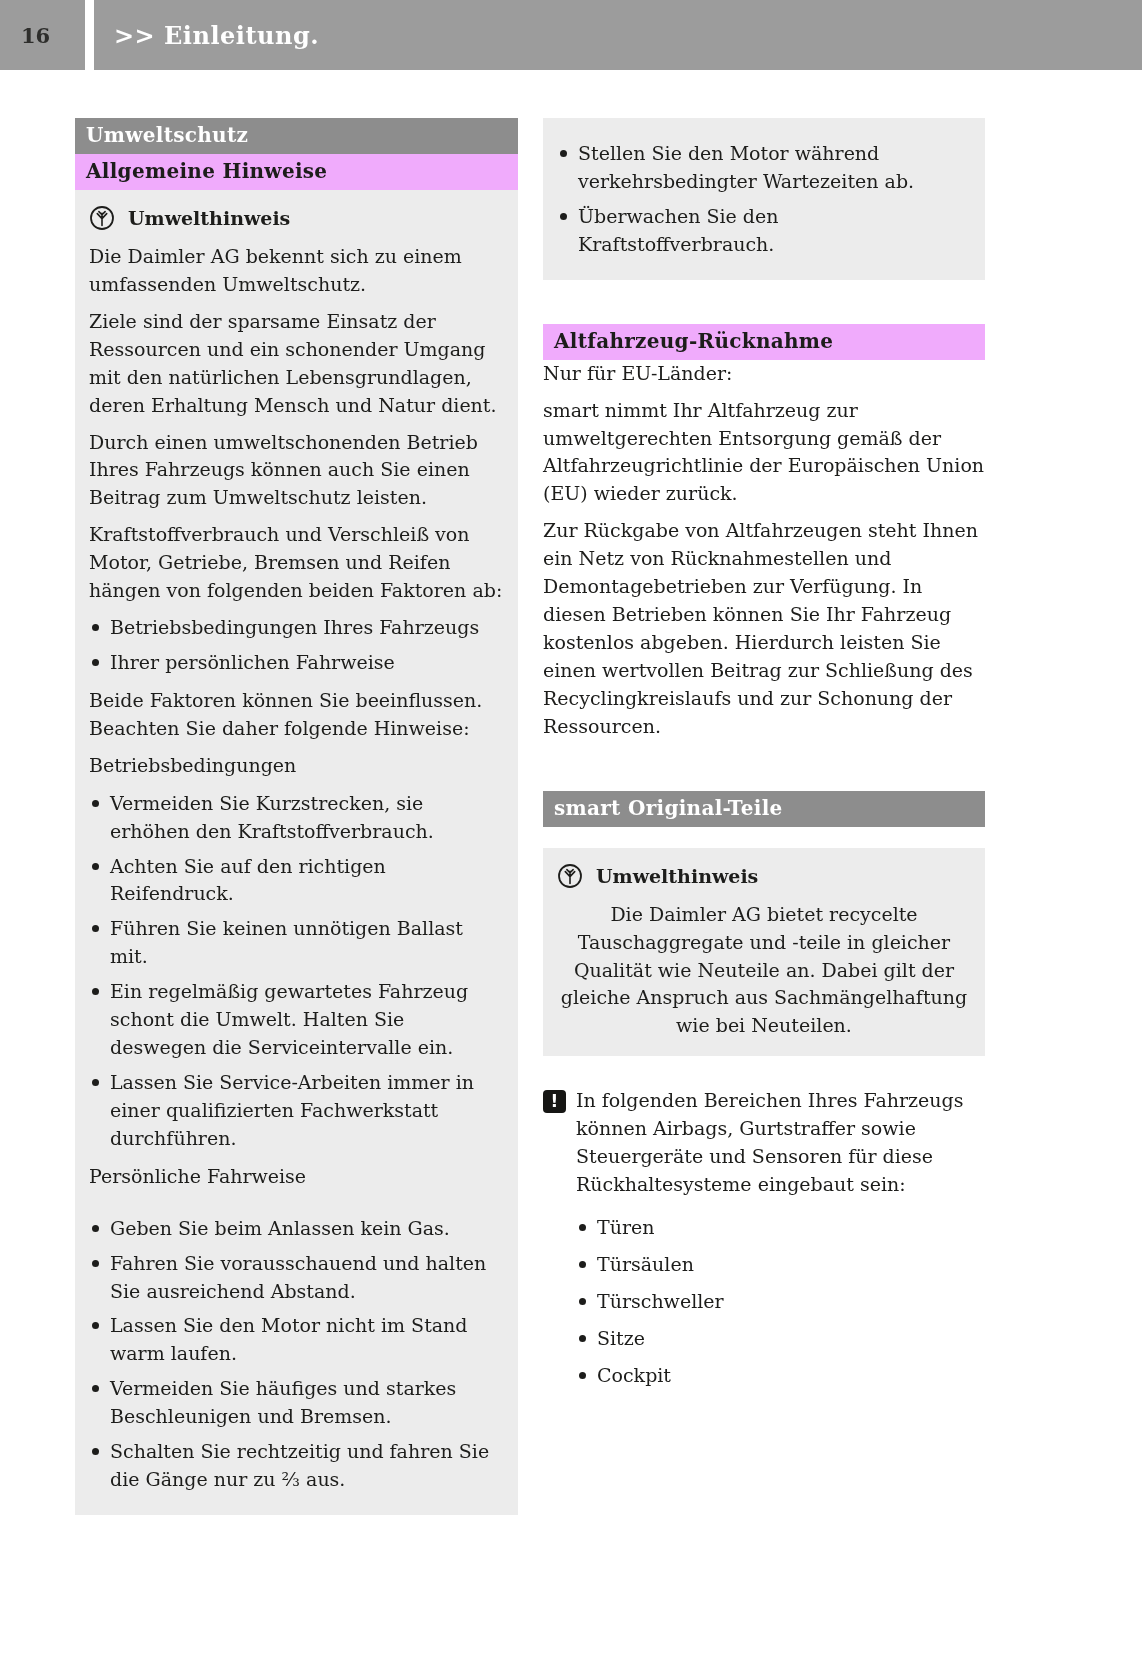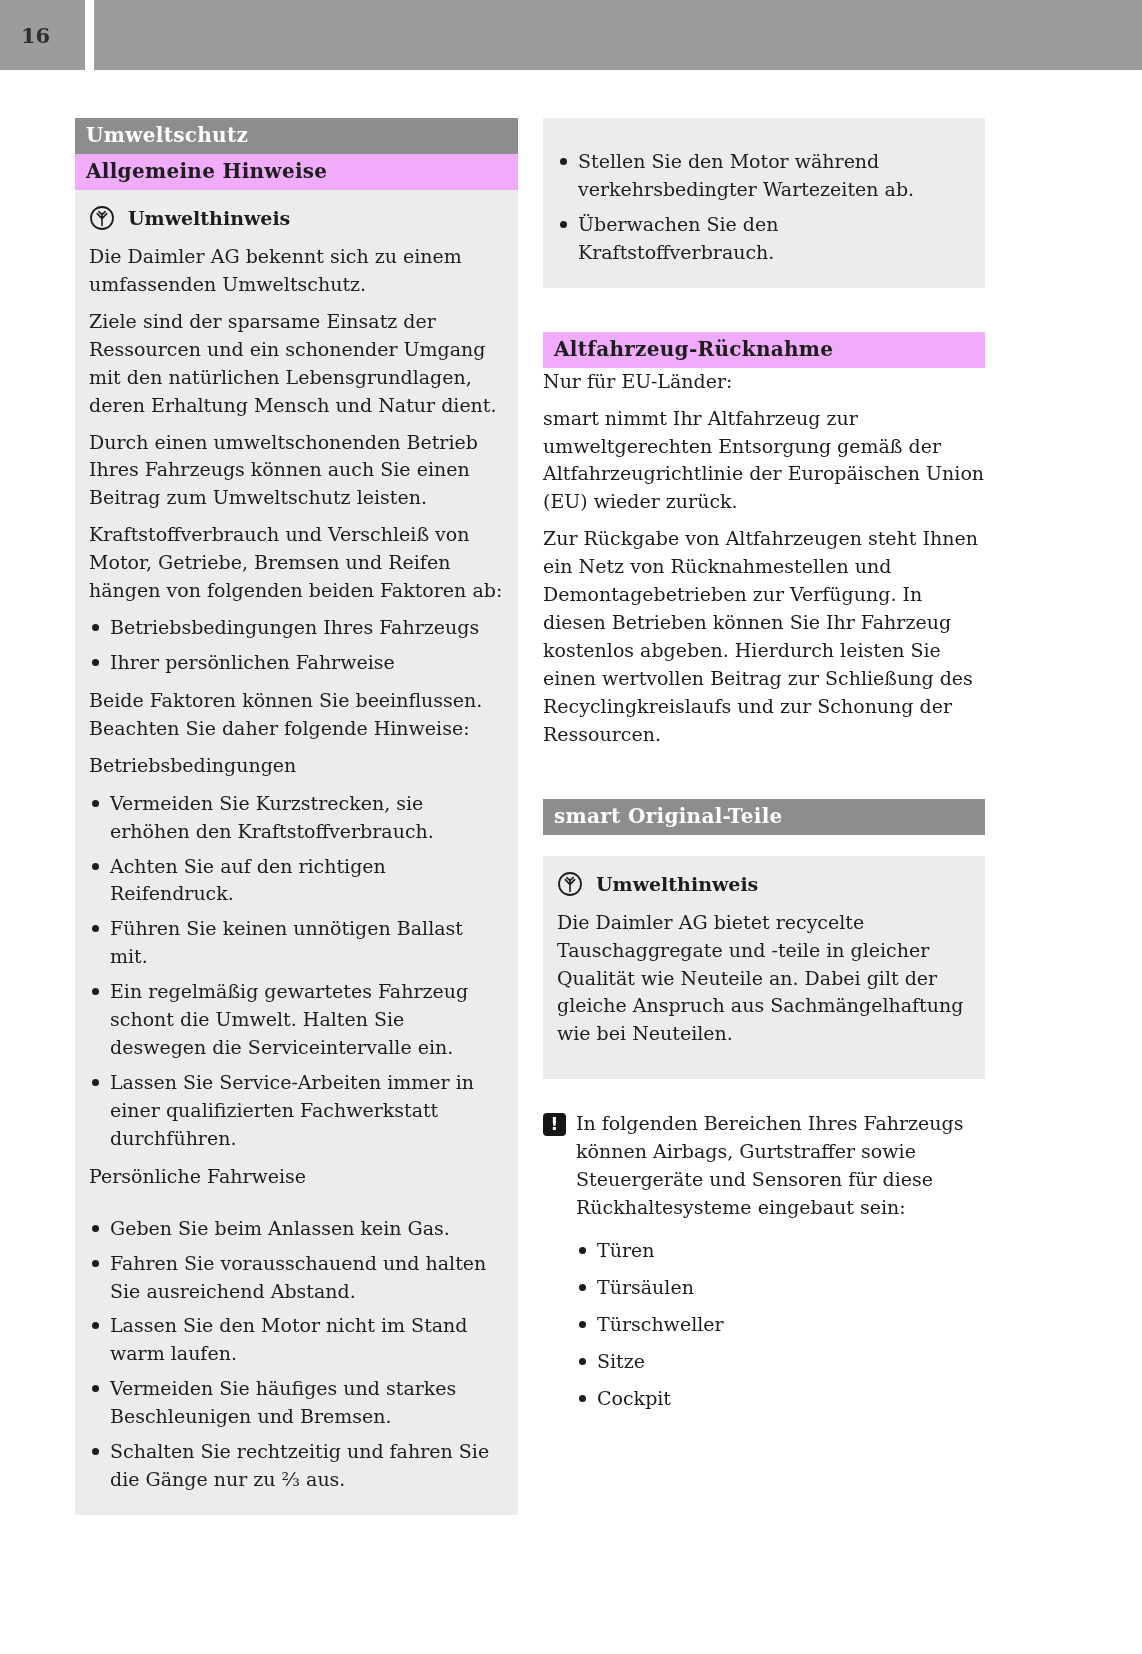--- a/index.html
+++ b/index.html
@@ -108,25 +108,25 @@
     left: 3px;
     top: 10px;
     width: 7px;
     height: 7px;
     border-radius: 50%;
     background: #1d1d1b;
   }
   ul.bullets.last { margin-bottom: 0; margin-top: 24px; }
 
   
-  .note.cont { margin-bottom: 44px; padding-top: 28px; }
+  .note.cont { margin-bottom: 44px; padding-top: 20px; }
   .note.cont ul.bullets { margin-bottom: 0; }
   .bar.smart { margin-top: 50px; margin-bottom: 21px; }
   .note.parts { margin-bottom: 31px; }
-  .note.parts p { margin-bottom: 17px; }
+  .note.parts p { margin-bottom: 2px; text-align: center; }
 
   
   .warning {
     position: relative;
     padding-left: 33px;
     font-size: 19px;
     line-height: 1.47;
   }
   .warn-icon {
     position: absolute;
@@ -149,20 +149,21 @@
   .warning ul.bullets li { margin-bottom: 9px; }
 </style>
 </head>
 <body>
 
 <div class="page">
 
   <header class="topbar">
     <div class="pagenum">16</div>
     <div class="divider"></div>
+    <div class="chapter">&gt;&gt; Einleitung.</div>
   </header>
 
   <main class="content">
 
     <div class="col left">
 
       <div class="bar dark">Umweltschutz</div>
       <div class="bar light">Allgemeine Hinweise</div>
 
       <div class="note">

